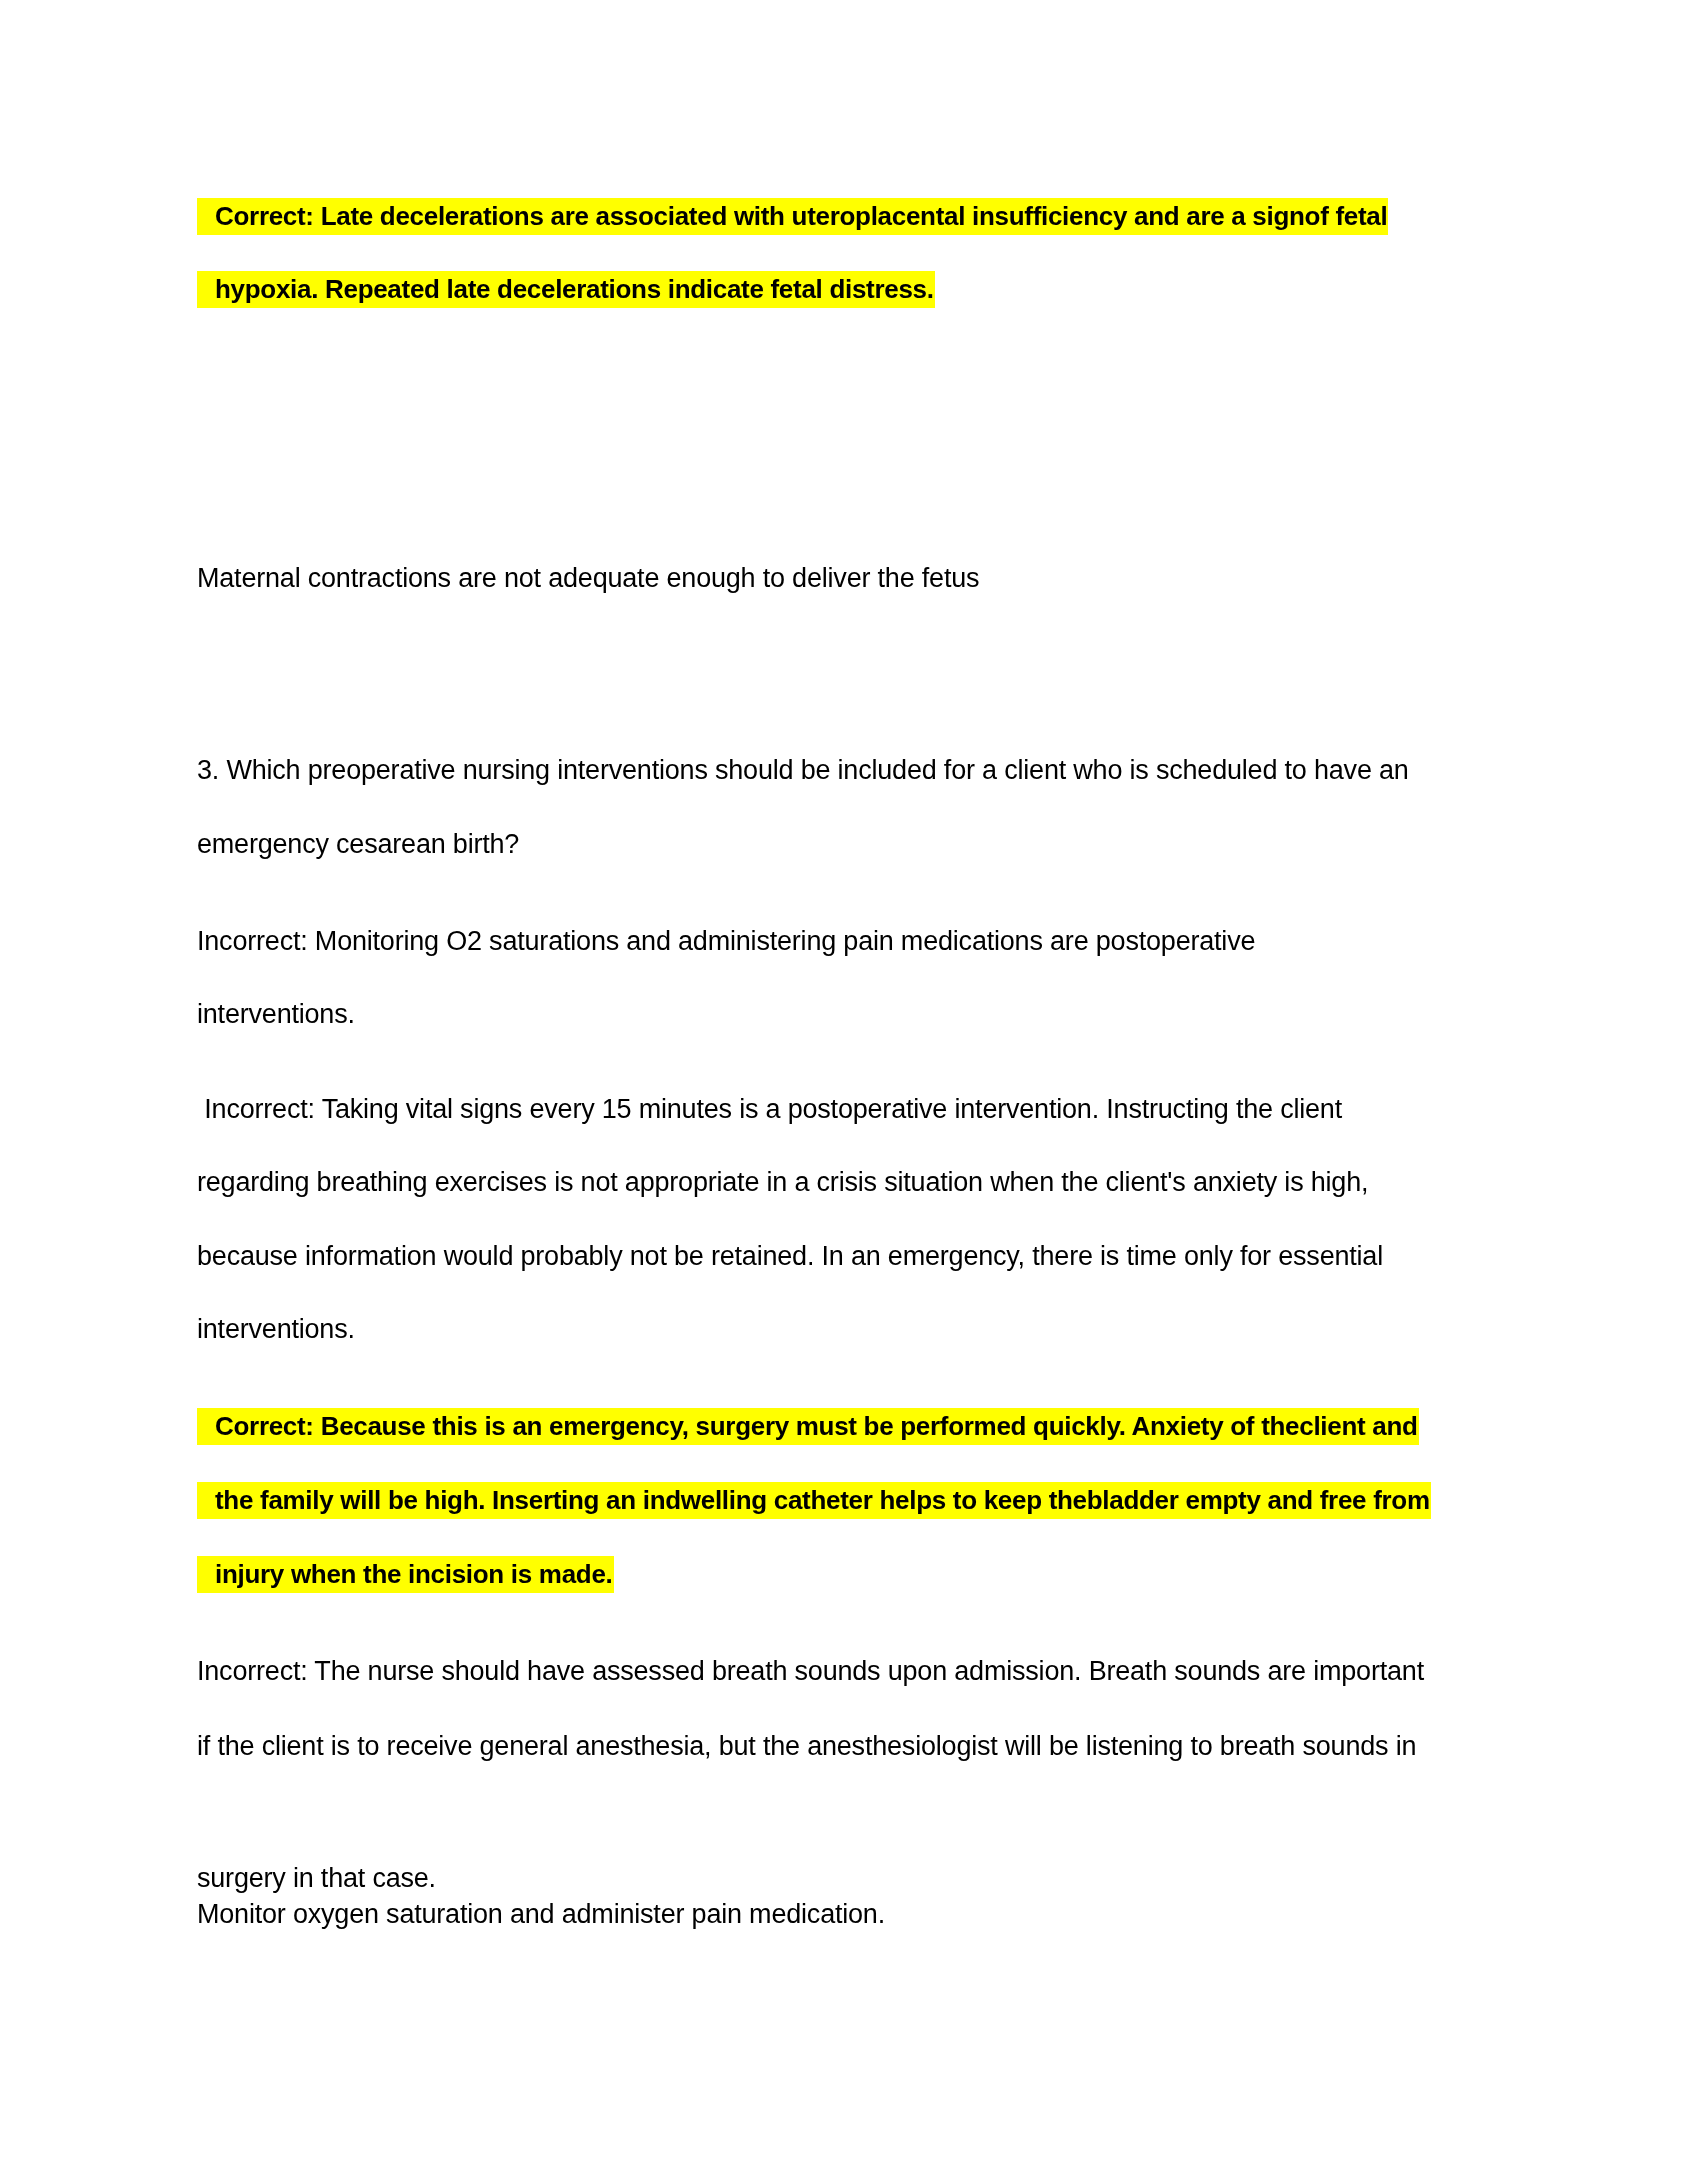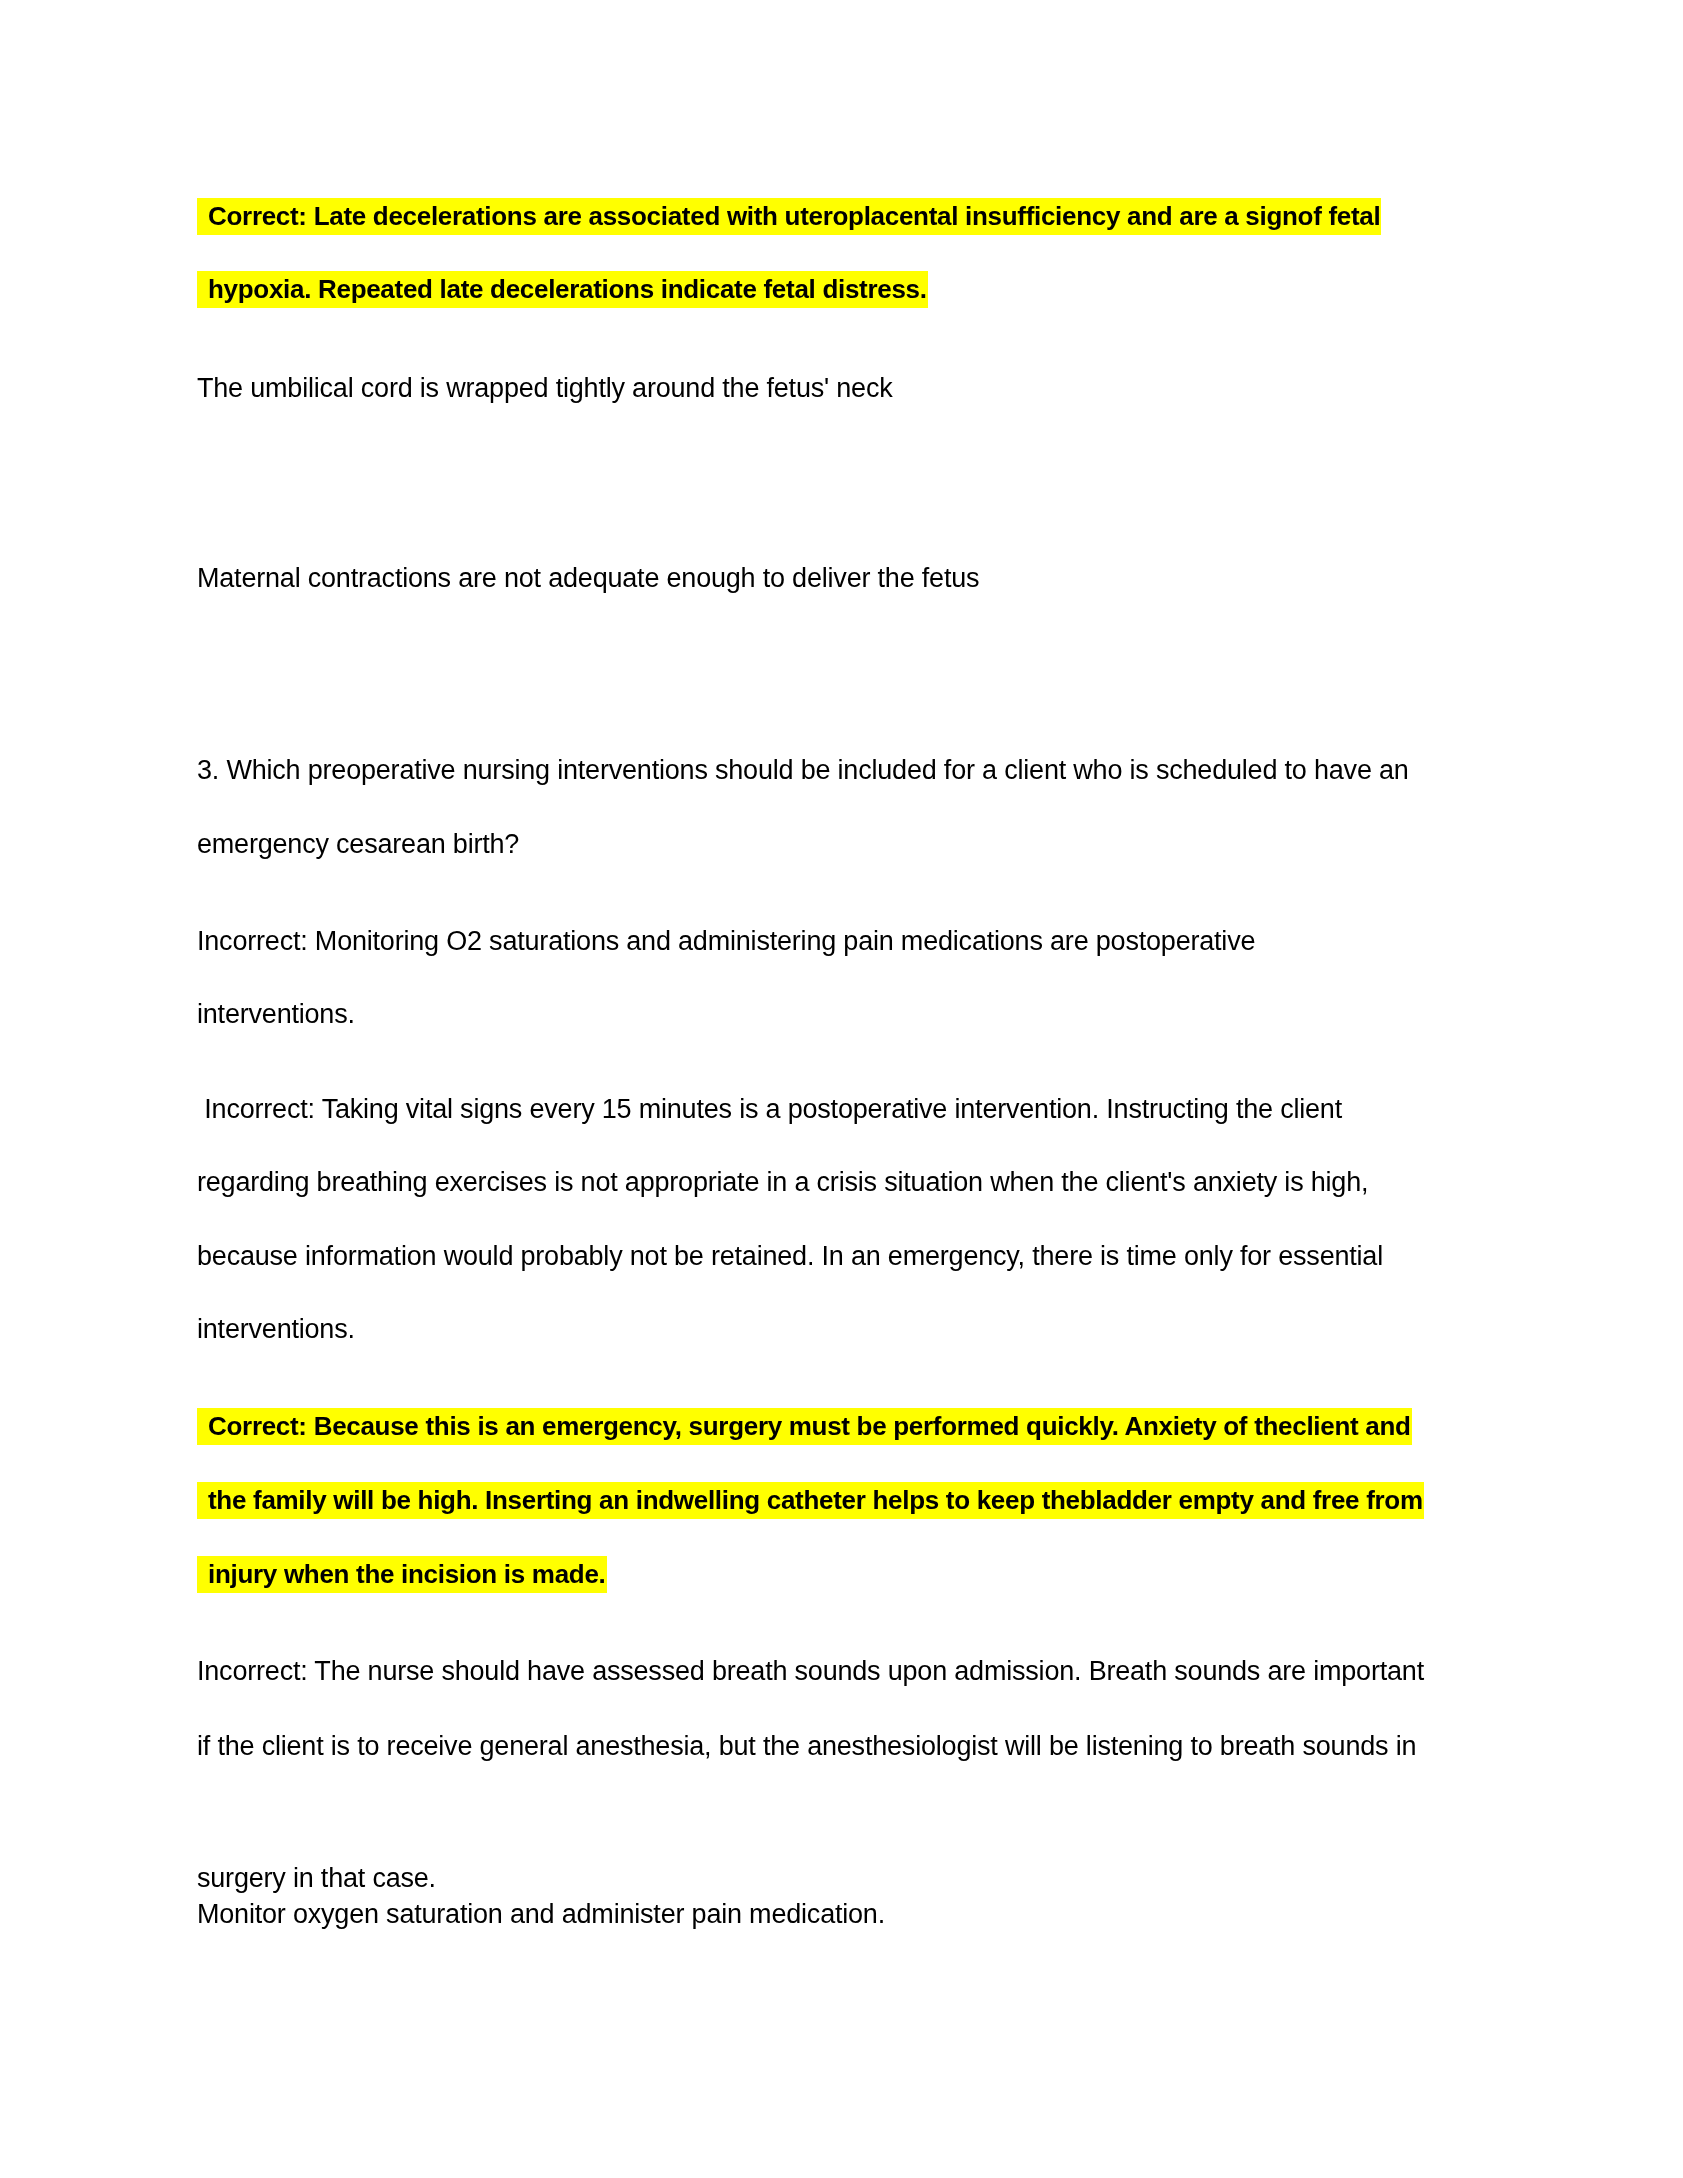--- a/index.html
+++ b/index.html
@@ -6,33 +6,32 @@
   body {
     width: 1683px; height: 2178px; background: #ffffff; position: relative; overflow: hidden;
     font-family: "Liberation Sans", "DejaVu Sans", sans-serif; color: #000000;
   }
   .page { position: absolute; left: 0; top: 0; width: 1683px; height: 2178px; }
   .line {
     position: absolute; left: 197px; white-space: nowrap;
     font-size: 27px; line-height: 37px; height: 37px; letter-spacing: -0.2px;
   }
   .line.bold { font-weight: bold; font-size: 26px; letter-spacing: -0.3px; }
-  .hl { background: #ffff00; display: inline-block; height: 37px; line-height: 37px; padding: 0 1px 0 11px; }
+  .hl { background: #ffff00; display: inline-block; height: 37px; line-height: 37px; padding: 0 1px 0 18px; }
 </style>
 </head>
 <body>
 
 <div class="page">
 
   <div>
     <div class="line bold" style="top:198px"><span class="hl">Correct: Late decelerations are associated with uteroplacental insufficiency and are a signof fetal</span></div>
     <div class="line bold" style="top:271px"><span class="hl">hypoxia. Repeated late decelerations indicate fetal distress.</span></div>
   </div>
 
-  <div class="line" style="top:370px">The umbilical cord is wrapped tightly around the fetus' neck</div>
   <div class="line" style="top:560px">Maternal contractions are not adequate enough to deliver the fetus</div>
 
   <div>
     <div class="line" style="top:752px">3. Which preoperative nursing interventions should be included for a client who is scheduled to have an</div>
     <div class="line" style="top:826px">emergency cesarean birth?</div>
   </div>
 
   <div>
     <div class="line" style="top:923px">Incorrect: Monitoring O2 saturations and administering pain medications are postoperative</div>
     <div class="line" style="top:996px">interventions.</div>

